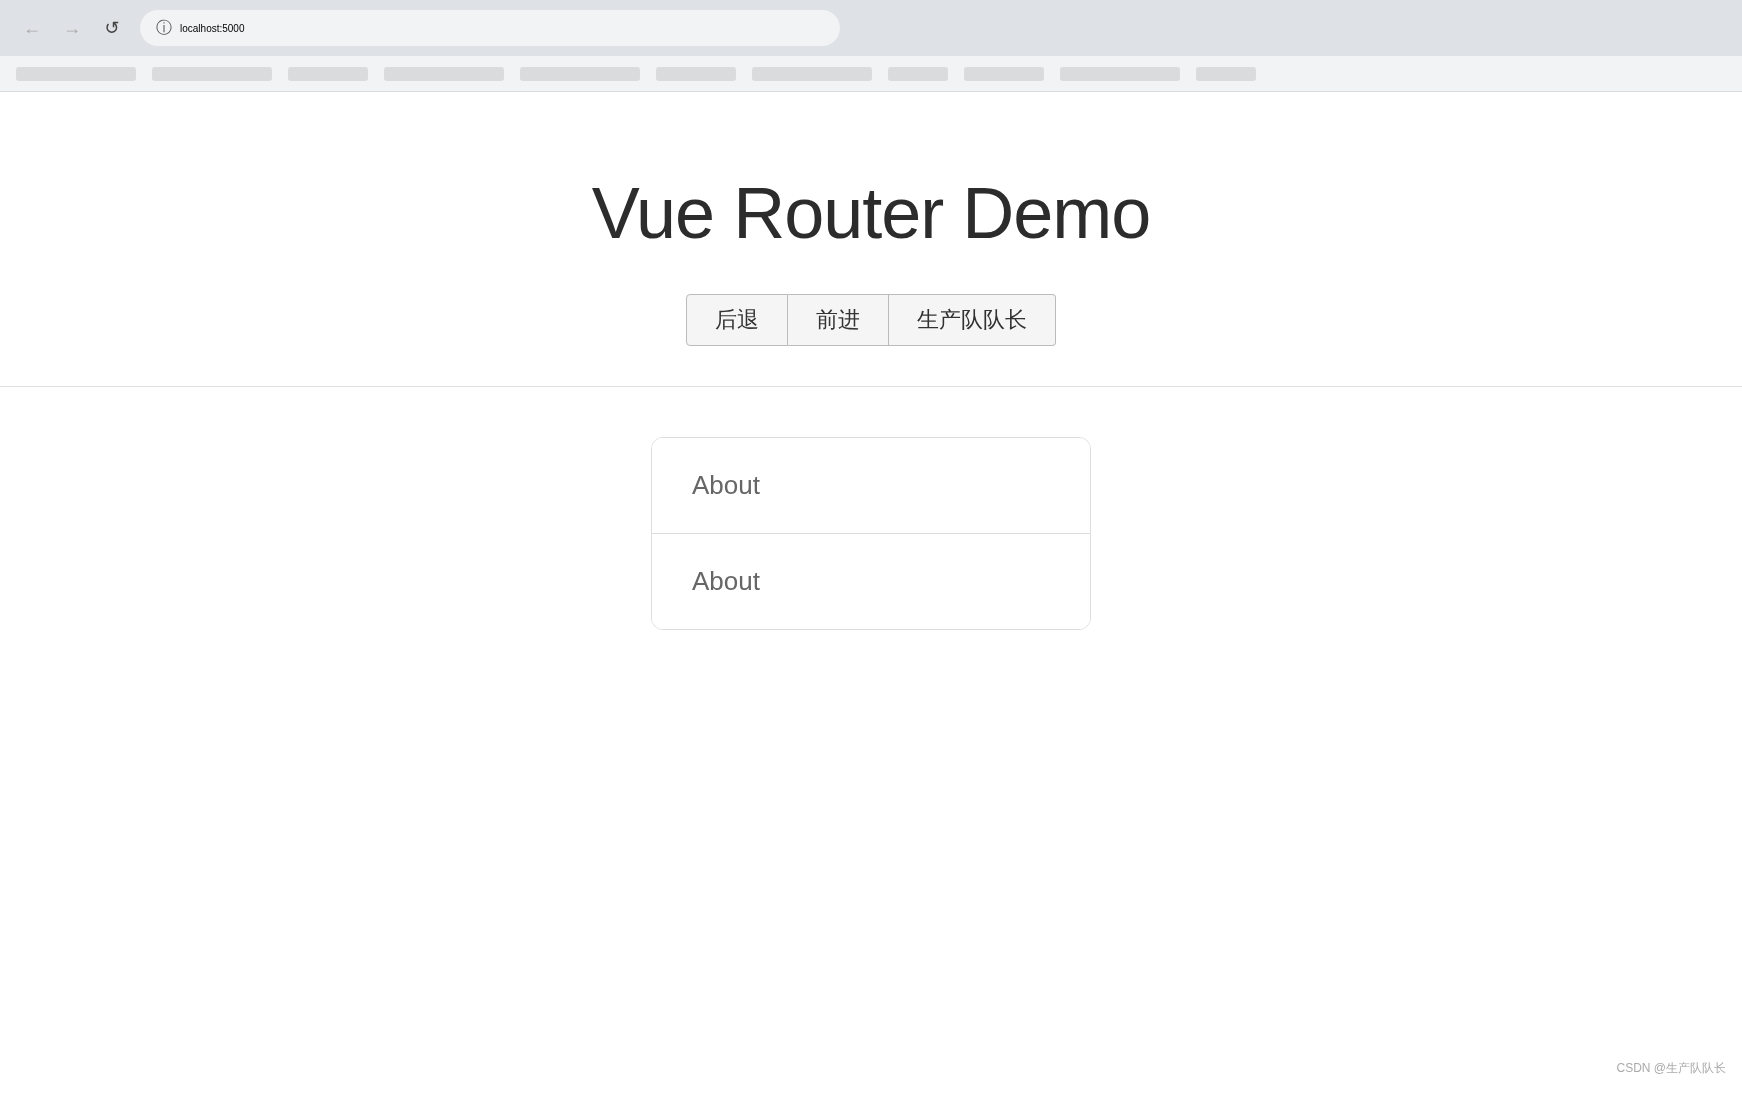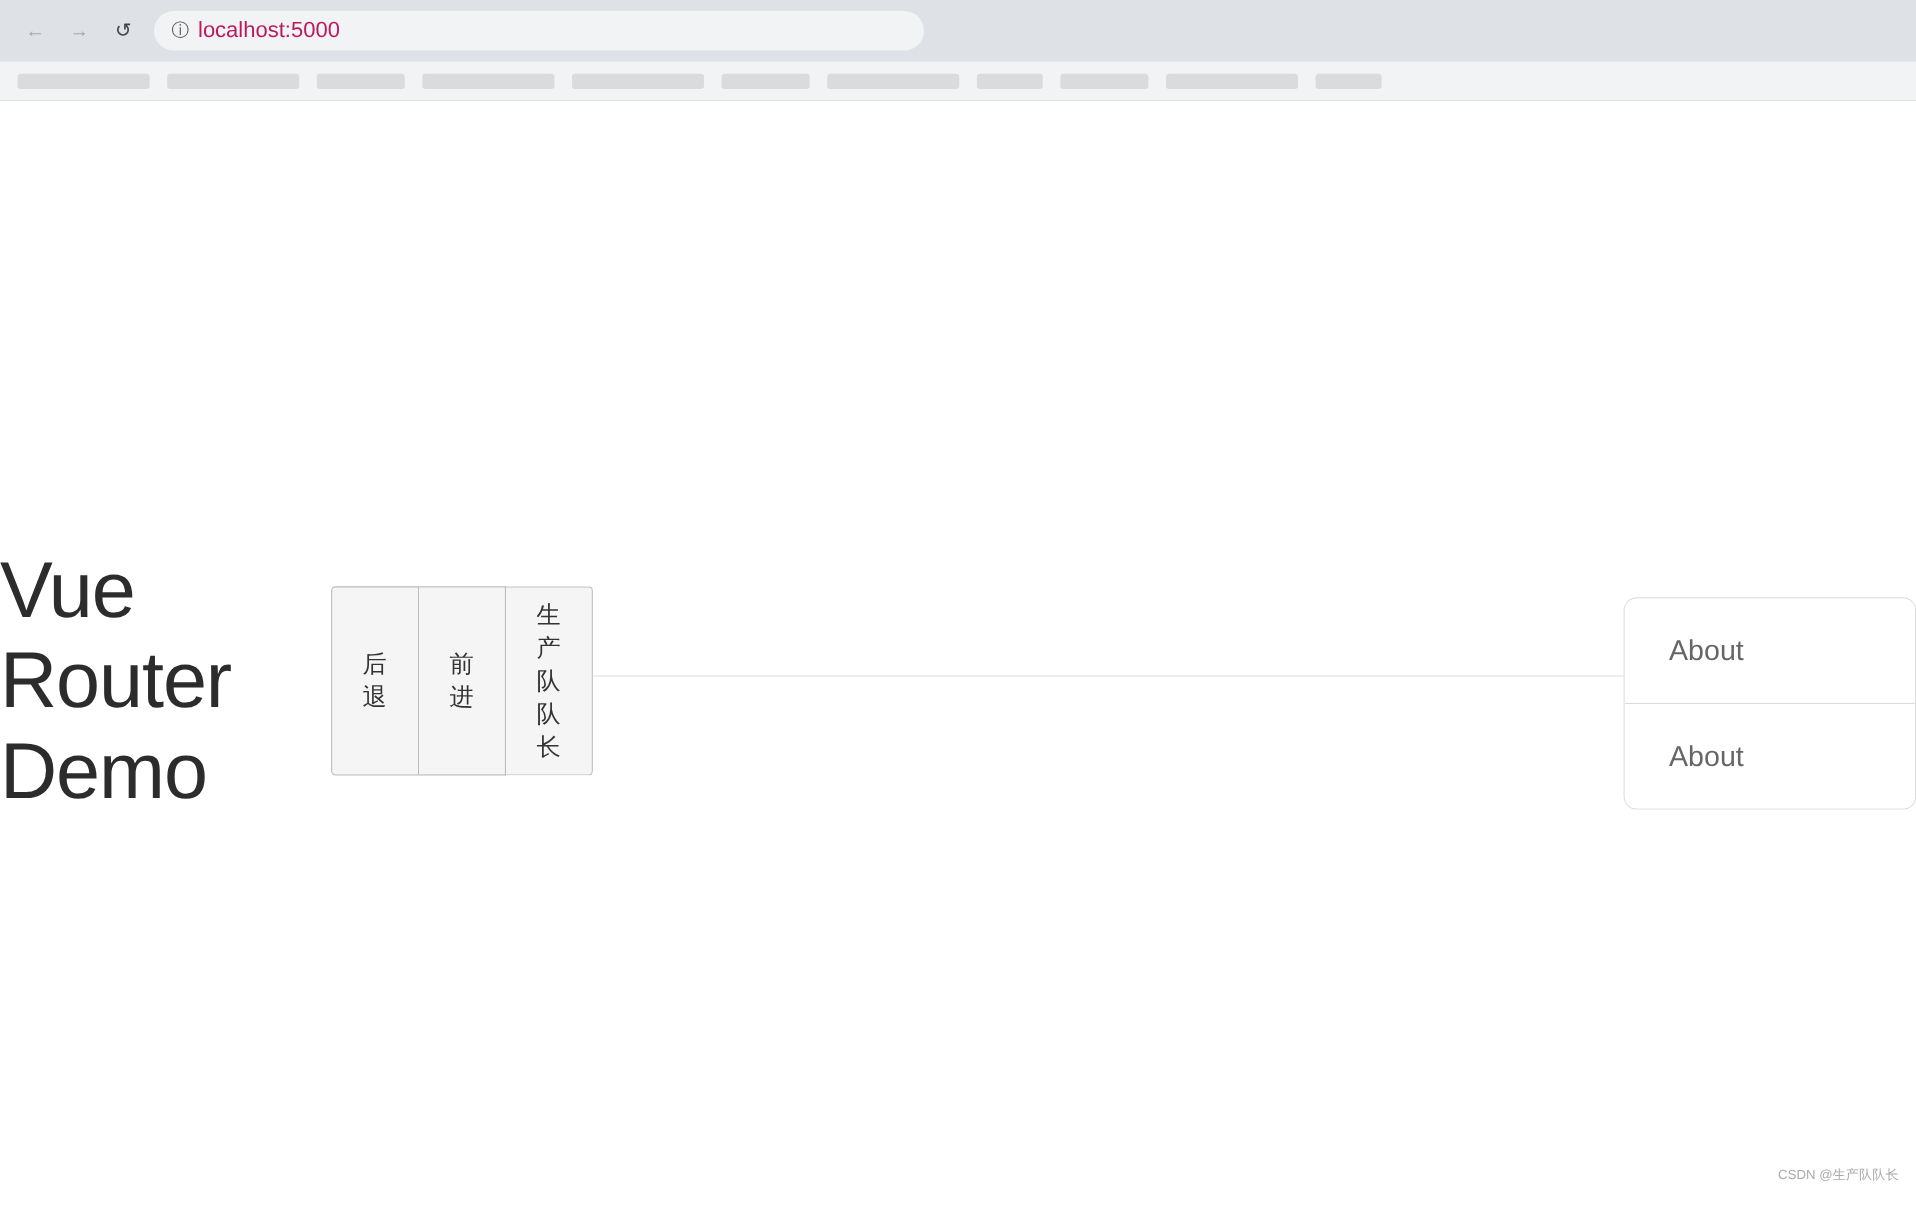--- a/index.html
+++ b/index.html
@@ -67,22 +67,22 @@
       gap: 8px;
       height: 36px;
     }
 
     .address-bar .info-icon {
       color: #555;
       font-size: 16px;
     }
 
     .address-bar .url-text {
-      font-size: 20px;
-      color: #be185d;
+      font-size: 10px;
+      color: #000000;
     }
 
     .bookmarks-bar {
       background: #f1f3f4;
       height: 36px;
       display: flex;
       align-items: center;
       padding: 0 16px;
       gap: 16px;
       border-bottom: 1px solid #ddd;
@@ -103,21 +103,21 @@
 
     .bookmark-item.narrow {
       width: 60px;
     }
 
     
     .page-content {
       background: #fff;
       min-height: calc(1106px - 92px);
       display: flex;
-      flex-direction: row;
+      flex-direction: column;
       align-items: center;
       padding-top: 80px;
       position: relative;
     }
 
     .page-title {
       font-size: 72px;
       font-weight: 400;
       color: #2c2c2c;
       margin-bottom: 40px;
@@ -155,21 +155,21 @@
     .divider {
       width: 100%;
       height: 1px;
       background: #e0e0e0;
       margin-bottom: 50px;
     }
 
     .nav-list-container {
       border: 1px solid #ddd;
       border-radius: 12px;
-      width: 492px;
+      width: 440px;
       overflow: hidden;
     }
 
     .nav-list-item {
       padding: 32px 40px;
       font-size: 26px;
       color: #666;
       cursor: pointer;
       background: #fff;
     }

